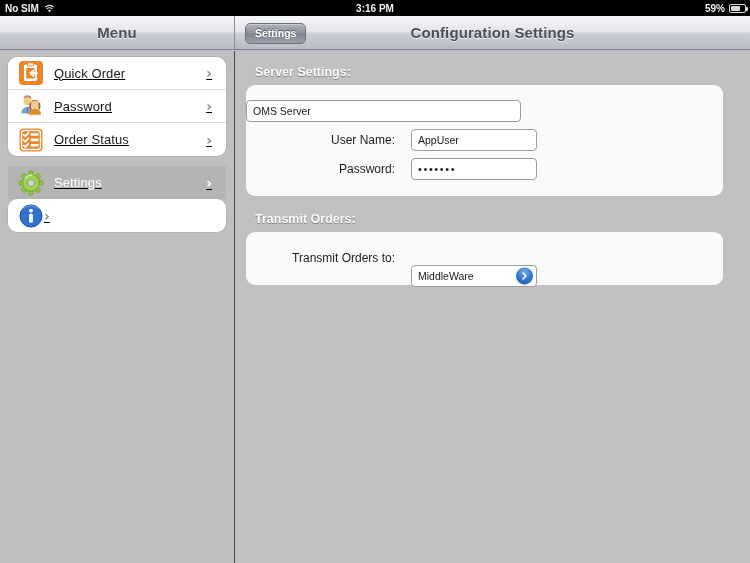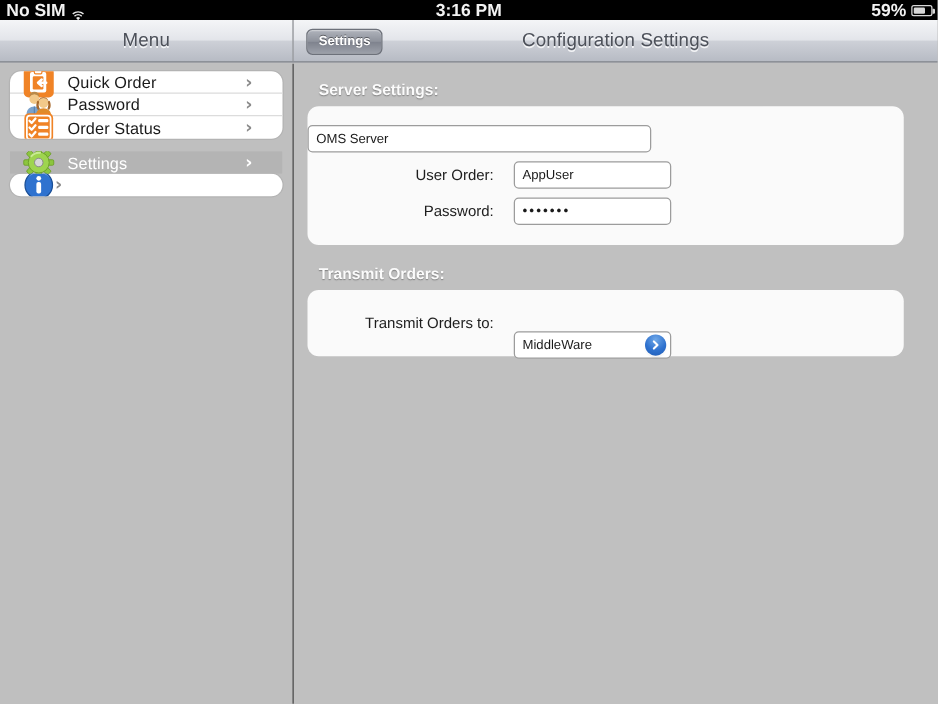--- a/index.html
+++ b/index.html
@@ -7,21 +7,21 @@
     width:750px; height:563px;
     font-family:"Liberation Sans", sans-serif;
     background:#c0c0c0;
     overflow:hidden;
   }
 
   
   .statusbar{
     position:absolute; left:0; top:0; width:750px; height:16px;
     background:#000; color:#f2f2f2;
-    font-size:14px; font-weight:bold;
+    font-size:10px; font-weight:bold;
     display:flex; align-items:center;
   }
   .sb-left{ display:flex; align-items:center; gap:5px; padding-left:5px; }
   .sb-center{ position:absolute; left:0; right:0; text-align:center; font-weight:bold; }
   .sb-right{ position:absolute; right:4px; display:flex; align-items:center; gap:4px; }
   .wifi-icon{ display:inline-block; width:11px; height:9px; position:relative; }
   .battery-icon{
     display:inline-block; width:17px; height:9px;
     border:1px solid #d8d8d8; border-radius:2px; position:relative;
     background:#000;
@@ -38,21 +38,21 @@
   
   .navbar{
     position:absolute; top:16px; height:34px;
     background:linear-gradient(to bottom,#f4f5f7 0%,#e3e5ea 48%,#cdd0d7 52%,#b7bbc4 100%);
     border-bottom:1px solid #7e828b;
     display:flex; align-items:center;
   }
   .navbar-left{ left:0; width:235px; border-right:1px solid #8c8f96; justify-content:center; }
   .navbar-right{ left:235px; width:515px; justify-content:center; }
   .nav-title{
-    font-size:15px; font-weight:normal; color:#4c5059;
+    font-size:15px; font-weight:bold; color:#4c5059;
     text-shadow:0 1px 0 rgba(255,255,255,0.8);
     letter-spacing:0.1px;
   }
   .nav-btn{
     position:absolute; left:10px; top:7px;
     padding:3px 9px 4px;
     font-size:10.5px; font-weight:bold; color:#fff;
     text-shadow:0 -1px 0 rgba(0,0,0,0.45);
     background:linear-gradient(to bottom,#b0b4bc 0%,#8e929c 48%,#7f838e 52%,#9da1aa 100%);
     border:1px solid #6d717a; border-radius:5px;
@@ -68,24 +68,24 @@
   }
   .group{
     margin:6px 8px 0 8px;
     background:#fff;
     border-radius:9px;
     overflow:hidden;
     box-shadow:0 0 0 1px rgba(0,0,0,0.06);
   }
   .group.transparent{ background:transparent; box-shadow:none; border-radius:0; }
   .row{
-    height:18px; display:flex; align-items:center;
-    padding:0 24px 0 10px;
+    height:33px; display:flex; align-items:center;
+    padding:0 14px 0 10px;
     border-bottom:1px solid #dcdcdc;
-    cursor:pointer; position:relative;
+    cursor:pointer; position:relative;text-decoration:underline;
   }
   .row:last-child{ border-bottom:none; }
   .row .label{
     flex:1; font-size:13px; color:#1a1a1a; margin-left:10px;
     letter-spacing:0.1px;
   }
   .row .chev{
     font-size:14px; color:#8a8a8a; font-weight:bold;
     font-family:"DejaVu Sans", sans-serif;
   }
@@ -271,21 +271,21 @@
 <div class="detail">
 
   <div class="section-title">Server Settings:</div>
   <div class="card">
 
     <div class="field-row">
       <div class="txt wide">OMS Server</div>
     </div>
 
     <div class="field-row">
-      <div class="field-label">User Order:</div>
+      <div class="field-label">User Name:</div>
       <div class="txt med">AppUser</div>
     </div>
 
     <div class="field-row">
       <div class="field-label">Password:</div>
       <div class="txt med pw-dots">•••••••</div>
     </div>
 
   </div>
 

